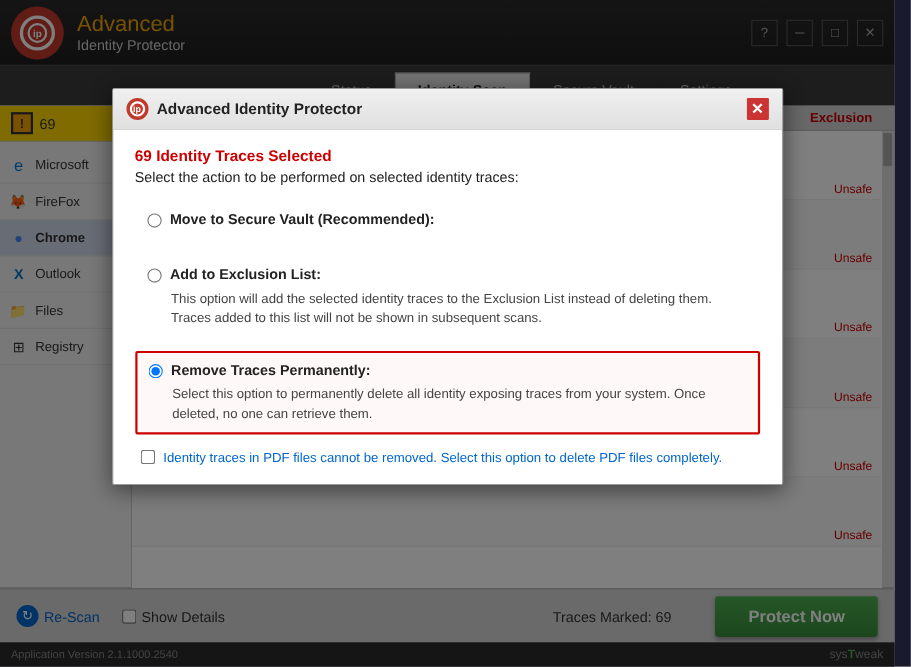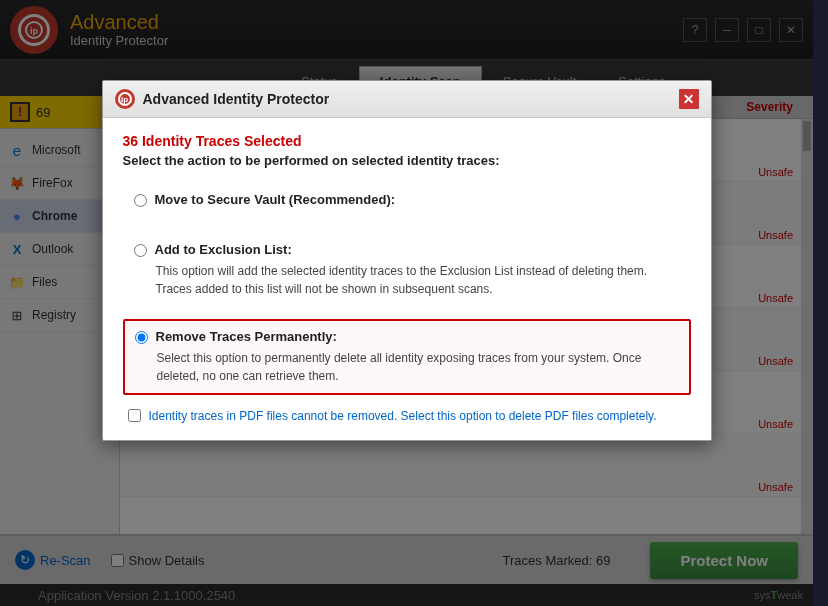--- a/index.html
+++ b/index.html
@@ -307,22 +307,21 @@
       background: #2a2a2a;
       display: flex;
       align-items: center;
       padding: 0 10px;
       justify-content: space-between;
       flex-shrink: 0;
     }
 
     .version-text {
       color: #888;
-      font-size: 13px;
-      margin-left: 28px;
+      font-size: 10px;
     }
 
     .systweak-logo {
       color: #888;
       font-size: 11px;
     }
 
     .systweak-logo span { color: #4CAF50; font-weight: bold; }
 
     
@@ -408,21 +407,21 @@
     .modal-subtitle-red {
       color: #cc0000;
       font-size: 14px;
       font-weight: bold;
       margin-bottom: 4px;
     }
 
     .modal-subtitle-black {
       color: #222;
       font-size: 13px;
-      font-weight: bold;
+      font-weight: normal;
       margin-bottom: 15px;
     }
 
     
     .radio-option {
       margin-bottom: 12px;
       padding: 8px 10px;
       border: 1px solid transparent;
       border-radius: 2px;
     }
@@ -566,21 +565,21 @@
         <div class="sidebar-item">
           <div class="sidebar-icon">⊞</div>
           <span>Registry</span>
         </div>
       </div>
     </div>
 
     <div class="table-area">
       <div class="table-header">
         <span class="col-name">Name</span>
-        <span class="col-severity">Severity</span>
+        <span class="col-severity">Exclusion</span>
         <div style="width:12px;"></div>
       </div>
       <div style="display:flex; flex:1; overflow:hidden;">
         <div class="table-body" style="flex:1;">
           <div class="table-row">
             <span class="col-name"></span>
             <span class="col-severity severity-unsafe">Unsafe</span>
           </div>
           <div class="table-row">
             <span class="col-name"></span>
@@ -653,21 +652,21 @@
 
       <div class="modal-header">
         <div class="modal-header-icon">
           <div class="modal-header-icon-inner">ip</div>
         </div>
         <span class="modal-title">Advanced Identity Protector</span>
         <button class="modal-close">✕</button>
       </div>
 
       <div class="modal-body">
-        <div class="modal-subtitle-red">36 Identity Traces Selected</div>
+        <div class="modal-subtitle-red">69 Identity Traces Selected</div>
         <div class="modal-subtitle-black">Select the action to be performed on selected identity traces:</div>
 
         <div class="radio-option">
           <div class="radio-label-row">
             <input type="radio" name="action" class="radio-input" style="">
             <span class="radio-label">Move to Secure Vault (Recommended):</span>
           </div>
         </div>
 
         <div class="radio-option">

